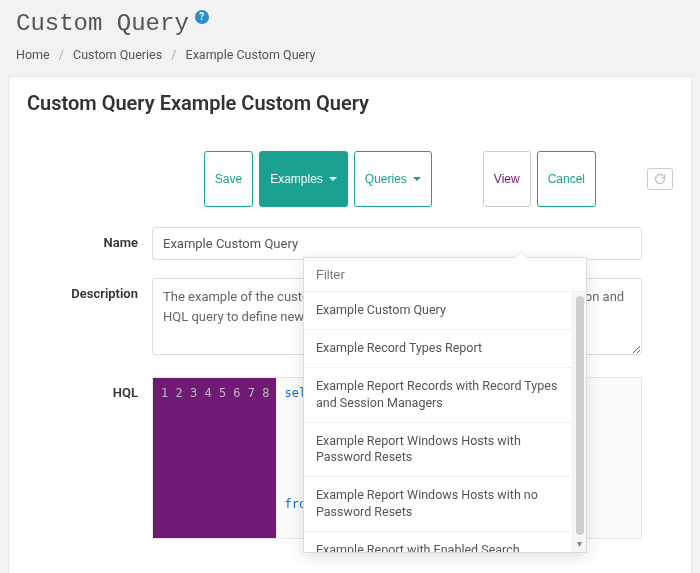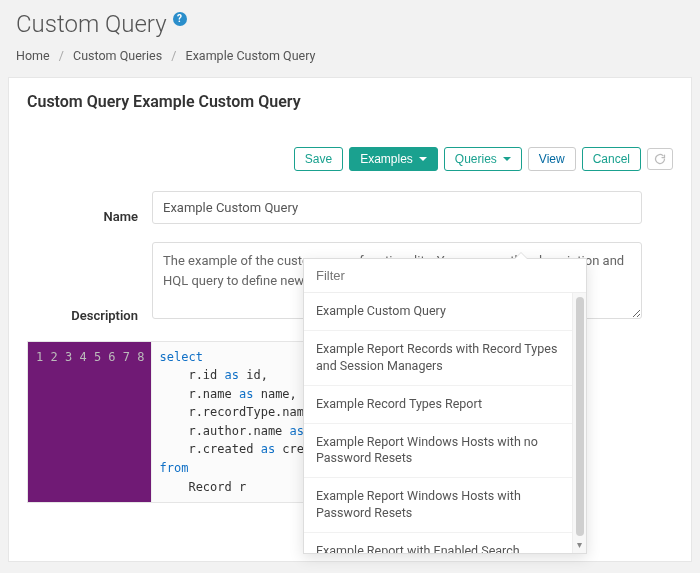--- a/index.html
+++ b/index.html
@@ -14,20 +14,21 @@
   }
   .page-header {
     padding: 10px 16px 0 16px;
     background: #f2f2f2;
   }
   .title-row { display: flex; align-items: baseline; gap: 6px; }
   .page-title {
     font-size: 24px;
     font-weight: 300;
     color: #555;
+    font-family: Liberation Mono, monospace;
   }
   .help-icon {
     width: 14px; height: 14px;
     border-radius: 50%;
     background: #2a8ecb;
     color: #fff;
     font-size: 10px;
     font-weight: bold;
     display: inline-flex;
     align-items: center; justify-content: center;
@@ -43,61 +44,61 @@
 
   .card {
     background: #fff;
     border: 1px solid #e6e6e6;
     margin: 0 8px 8px 8px;
     padding: 14px 18px 40px 18px;
     position: relative;
     min-height: 470px;
   }
   .card-title {
-    font-size: 16px;
+    font-size: 20px;
     font-weight: 600;
     color: #333;
     margin-bottom: 36px;
   }
 
   .toolbar {
     display: flex;
     justify-content: flex-end;
     align-items: center;
     gap: 6px;
     margin-bottom: 20px;
     position: relative;
   }
   .btn {
     font-size: 12px;
-    padding: 4px 10px;
+    padding: 20px 10px;
     border-radius: 3px;
     border: 1px solid #1aa18f;
     background: #fff;
     color: #1aa18f;
     cursor: pointer;
     display: inline-flex;
     align-items: center;
     gap: 4px;
   }
   .btn.primary { background: #1aa18f; color: #fff; justify-content: flex-end; }
-  .btn.disabled { border-color: #ccc; color: #0369a1; cursor: default; background:#fff; }
+  .btn.disabled { border-color: #ccc; color: #701a75; cursor: default; background:#fff;margin-left:45px; }
   .btn.icononly { padding: 4px 6px; }
   .caret {
     display: inline-block;
     width: 0; height: 0;
     border-left: 4px solid transparent;
     border-right: 4px solid transparent;
     border-top: 4px solid currentColor;
     margin-left: 2px;
   }
 
   .form-row {
     display: flex;
-    align-items: flex-end;
+    align-items: flex-start;
     margin-bottom: 18px;
     margin-top: 6px;
   }
   .form-label {
     width: 125px;
     text-align: right;
     padding-right: 14px;
     padding-top: 8px;
     font-size: 13px;
     font-weight: 600;
@@ -271,20 +272,21 @@
   </div>
 
   <div class="form-row">
     <div class="form-label" data-name="description-label">Description</div>
     <div class="form-control">
       <textarea class="textarea" rows="3" data-name="description-input" style="">The example of the custom query functionality. You can use this description and HQL query to define new report.</textarea>
     </div>
   </div>
 
   <div class="form-row">
+    <div class="form-label" data-name="hql-label">HQL</div>
     <div class="form-control">
       <div class="code-editor" data-name="hql-editor">
         <div class="gutter" data-name="line-number-gutter"><span>1</span>
 <span>2</span>
 <span>3</span>
 <span>4</span>
 <span>5</span>
 <span>6</span>
 <span>7</span>
 <span>8</span></div>
@@ -298,24 +300,24 @@
 <span>    Record r</span></div>
       </div>
     </div>
   </div>
 
   <div class="dropdown" data-name="examples-dropdown">
     <input class="filter" type="text" data-name="examples-filter-input" placeholder="Filter" style="">
     <div class="dd-body">
       <div class="dd-list" data-name="examples-list">
         <div class="dd-item" data-name="example-item">Example Custom Query</div>
+        <div class="dd-item" data-name="example-item">Example Record Types Report</div>
         <div class="dd-item" data-name="example-item">Example Report Records with Record Types and Session Managers</div>
-        <div class="dd-item" data-name="example-item">Example Record Types Report</div>
+        <div class="dd-item" data-name="example-item">Example Report Windows Hosts with Password Resets</div>
         <div class="dd-item" data-name="example-item">Example Report Windows Hosts with no Password Resets</div>
-        <div class="dd-item" data-name="example-item">Example Report Windows Hosts with Password Resets</div>
         <div class="dd-item" data-name="example-item">Example Report with Enabled Search</div>
 
       </div>
       <div class="dd-scroll" data-name="scrollbar">
         <div class="thumb" data-name="scrollbar-thumb"></div>
         <div class="arrow" data-name="chevron-down-icon">▾</div>
       </div>
     </div>
   </div>
 

